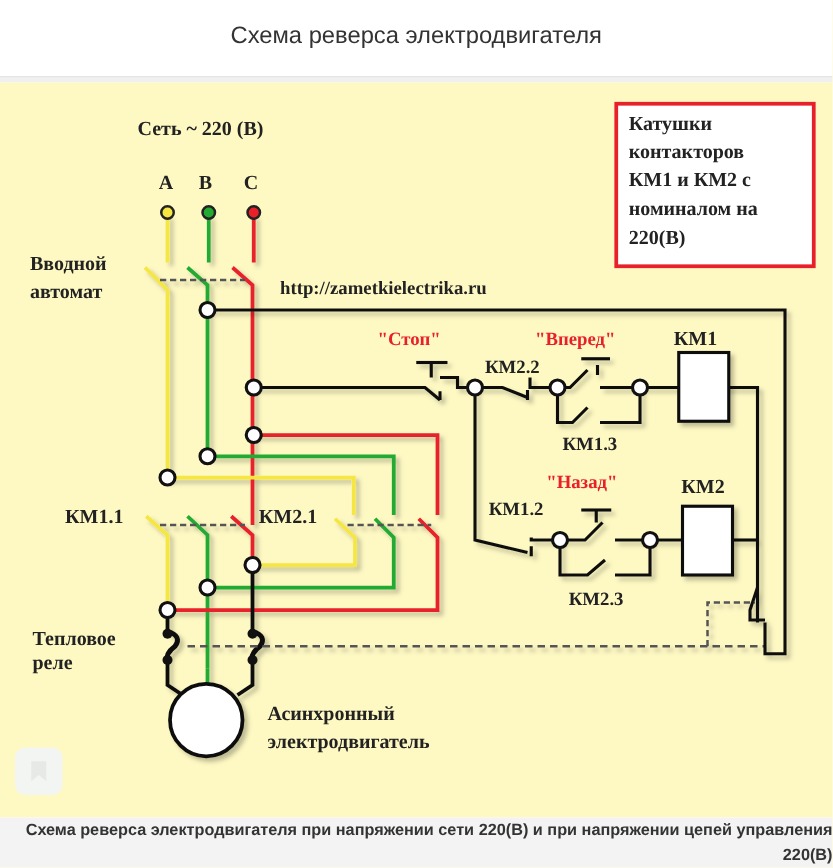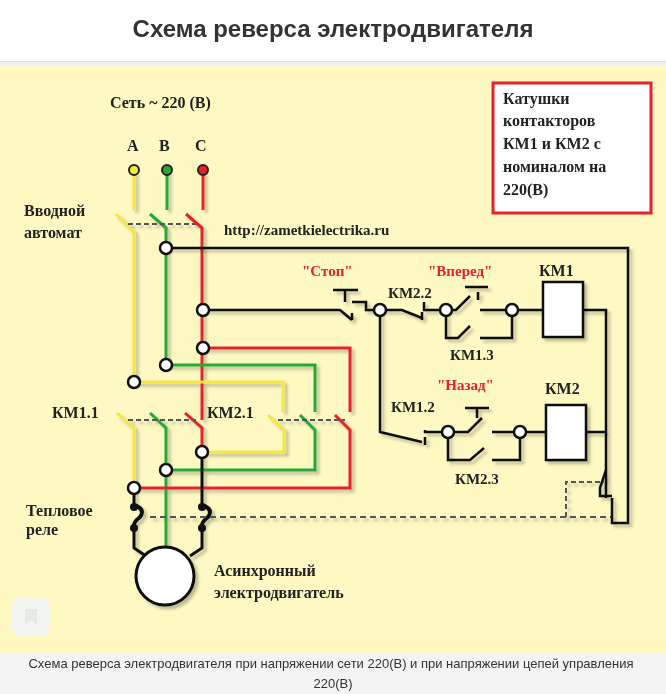--- a/index.html
+++ b/index.html
@@ -9,21 +9,21 @@
       font-family: "Liberation Sans", sans-serif;
       position: relative;
     }
     .page-header {
       position: absolute; left: 0; top: 0; width: 666px; height: 61px;
       background: #ffffff;
       border-bottom: 1px solid #dcdcdc;
       display: flex; align-items: center; justify-content: center;
     }
     .page-title {
-      font-size: 24px; color: #333333; font-weight: bold;
+      font-size: 19px; color: #333333; font-weight: normal;
       margin-top: -4px;
       text-align: center;
     }
     .strip {
       position: absolute; left: 0; top: 62px; width: 666px; height: 4px;
       background: #f0f0f0;
     }
     .figure {
       position: absolute; left: 0; top: 66px; width: 666px; height: 588px;
       background: #fef9c3;
@@ -31,22 +31,23 @@
     .figure svg { position: absolute; left: 0; top: 0; }
     .dtxt { font-family: "Liberation Serif", serif; font-weight: bold; }
     .bookmark {
       position: absolute; left: 12px; top: 598px; width: 38px; height: 38px;
       border-radius: 8px; background: #f3f5f3;
       display: flex; align-items: center; justify-content: center;
     }
     .caption {
       position: absolute; left: 0; top: 654px; width: 666px; height: 40px;
       background: #f3f3f3;
-      text-align: center; font-size: 13px; color: #333; line-height: 20px;
+      text-align: right; font-size: 13px; color: #333; line-height: 20px;
       white-space: nowrap;
+      font-weight: bold;
     }
     .caption .l1 { display: block; margin-left: -4px; }
     .caption .l2 { display: block; }
   </style>
 </head>
 <body>
 
 <div class="page-header">
   <div class="page-title">Схема реверса электродвигателя</div>
 </div>

